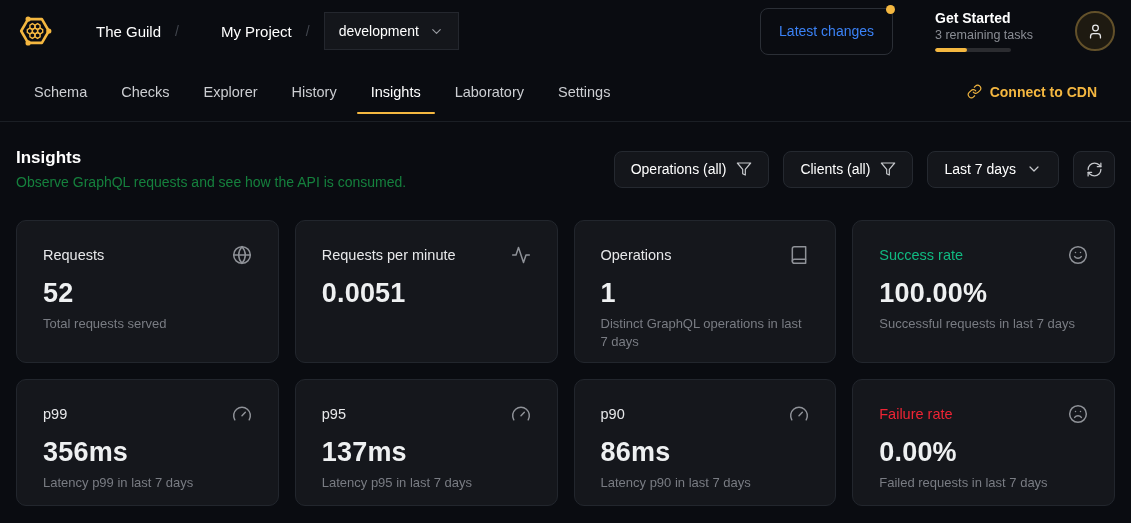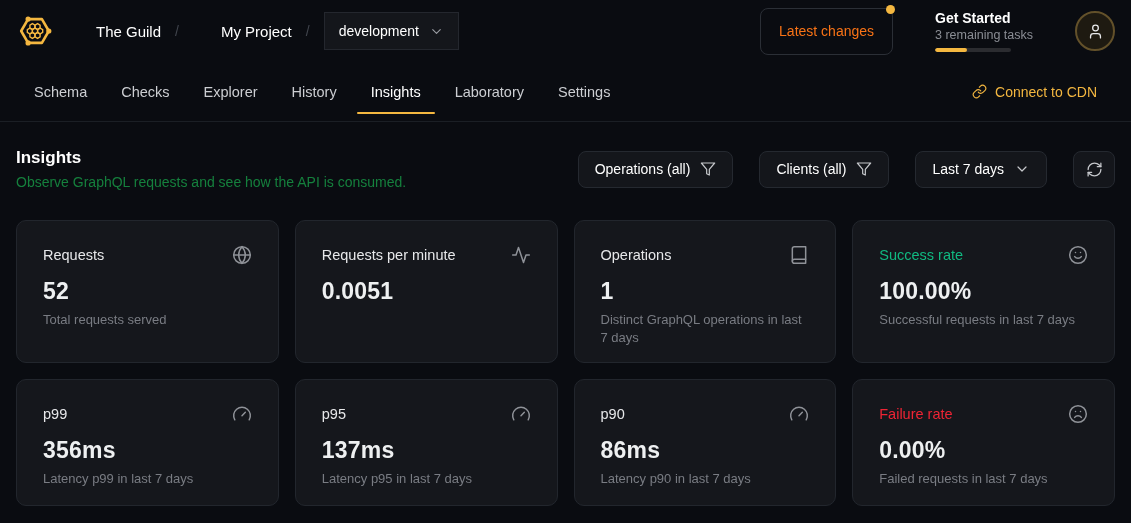--- a/index.html
+++ b/index.html
@@ -24,21 +24,21 @@
   .target-btn {
     display: flex; align-items: center; gap: 10px;
     background: #14161b; border: 1px solid #24272e; border-radius: 0;
     height: 38px; padding: 0 14px; color: #fff; font-size: 14px; cursor: pointer;
   }
   .target-btn .icon { width: 15px; height: 15px; color: #9a9da3; }
   .header-right { margin-left: auto; display: flex; align-items: center; gap: 42px; }
   .latest-btn {
     position: relative; background: transparent; border: 1px solid #2b2f36;
     border-radius: 8px; height: 47px; padding: 0 18px;
-    color: #f97316; font-size: 14px; display: flex; align-items: center; cursor: pointer;
+    color: #3b82f6; font-size: 14px; display: flex; align-items: center; cursor: pointer;
   }
   .latest-dot {
     position: absolute; top: -4px; right: -3px; width: 9px; height: 9px;
     border-radius: 50%; background: var(--accent);
   }
   .get-started { cursor: pointer; }
   .gs-title { font-size: 14px; font-weight: 600; color: #fff; }
   .gs-sub { font-size: 12.5px; color: #8b8e95; margin-top: 2px; }
   .gs-bar { width: 76px; height: 4px; background: #2b2c30; border-radius: 2px; margin-top: 6px; overflow: hidden; }
   .gs-fill { height: 100%; background: var(--accent); border-radius: 2px; }
@@ -58,30 +58,30 @@
     position: relative; height: 100%; display: flex; align-items: center;
     color: #ccced2; font-size: 14.5px; font-weight: 500; cursor: pointer; white-space: nowrap;
   }
   .tab.active { color: #ffffff; }
   .tab.active::after {
     content: ""; position: absolute; left: -14px; right: -14px; bottom: 7px;
     height: 2.5px; background: var(--accent); border-radius: 2px;
   }
   .cdn-link {
     margin-left: auto; display: flex; align-items: center; gap: 8px;
-    color: var(--accent); font-size: 14px; font-weight: 400; cursor: pointer;
+    color: var(--accent); font-size: 14px; font-weight: 700; cursor: pointer;
   }
   .cdn-link .icon { width: 15px; height: 15px; }
 
   
   .main { padding: 26px 16px 0 16px; }
   .page-head { display: flex; align-items: center; justify-content: space-between; }
   .page-title { font-size: 17px; font-weight: 700; color: #fff; }
   .page-sub { font-size: 14px; color: #15803d; margin-top: 6px; }
-  .filters { display: flex; align-items: flex-start; gap: 26px; }
+  .filters { display: flex; align-items: flex-start; gap: 14px; }
   .filter-btn {
     display: flex; align-items: center; gap: 10px;
     background: #14161b; border: 1px solid #252930; border-radius: 8px;
     height: 37px; padding: 0 16px; color: #fff; font-size: 14px; cursor: pointer; white-space: nowrap;
   }
   .filter-btn .icon { width: 16px; height: 16px; color: #c6c8cc; }
   .icon-btn { width: 42px; justify-content: center; padding: 0; }
   .icon-btn .icon { width: 17px; height: 17px; }
 
   
@@ -93,21 +93,21 @@
   }
   .card {
     background: #15171c; border: 1px solid #22262d; border-radius: 10px;
     padding: 24px 26px;
   }
   .card-head { display: flex; align-items: center; justify-content: space-between; }
   .card-title { font-size: 14.5px; color: #e7e8ea; }
   .card-title.success { color: var(--success); }
   .card-title.danger { color: var(--danger); }
   .card-icon { width: 20px; height: 20px; color: #8f9298; }
-  .card-value { margin-top: 13px; font-size: 23px; font-weight: 700; color: #eef0f1; letter-spacing: .2px; }
+  .card-value { margin-top: 13px; font-size: 27px; font-weight: 700; color: #eef0f1; letter-spacing: .2px; }
   .card-desc { margin-top: 6px; font-size: 13px; color: #797c83; line-height: 1.35; max-width: 220px; }
 </style>
 </head>
 <body>
 
 <div class="header">
   <span class="icon hive-logo">
       <svg viewBox="0 0 44 44" fill="none" stroke="currentColor">
         <path d="M14 8.2 L30 8.2 L38 22 L30 35.8 L14 35.8 L6 22 Z" stroke-width="3" stroke-linejoin="round"></path>
         <circle cx="14" cy="8.2" r="3" fill="currentColor" stroke="none"></circle>

